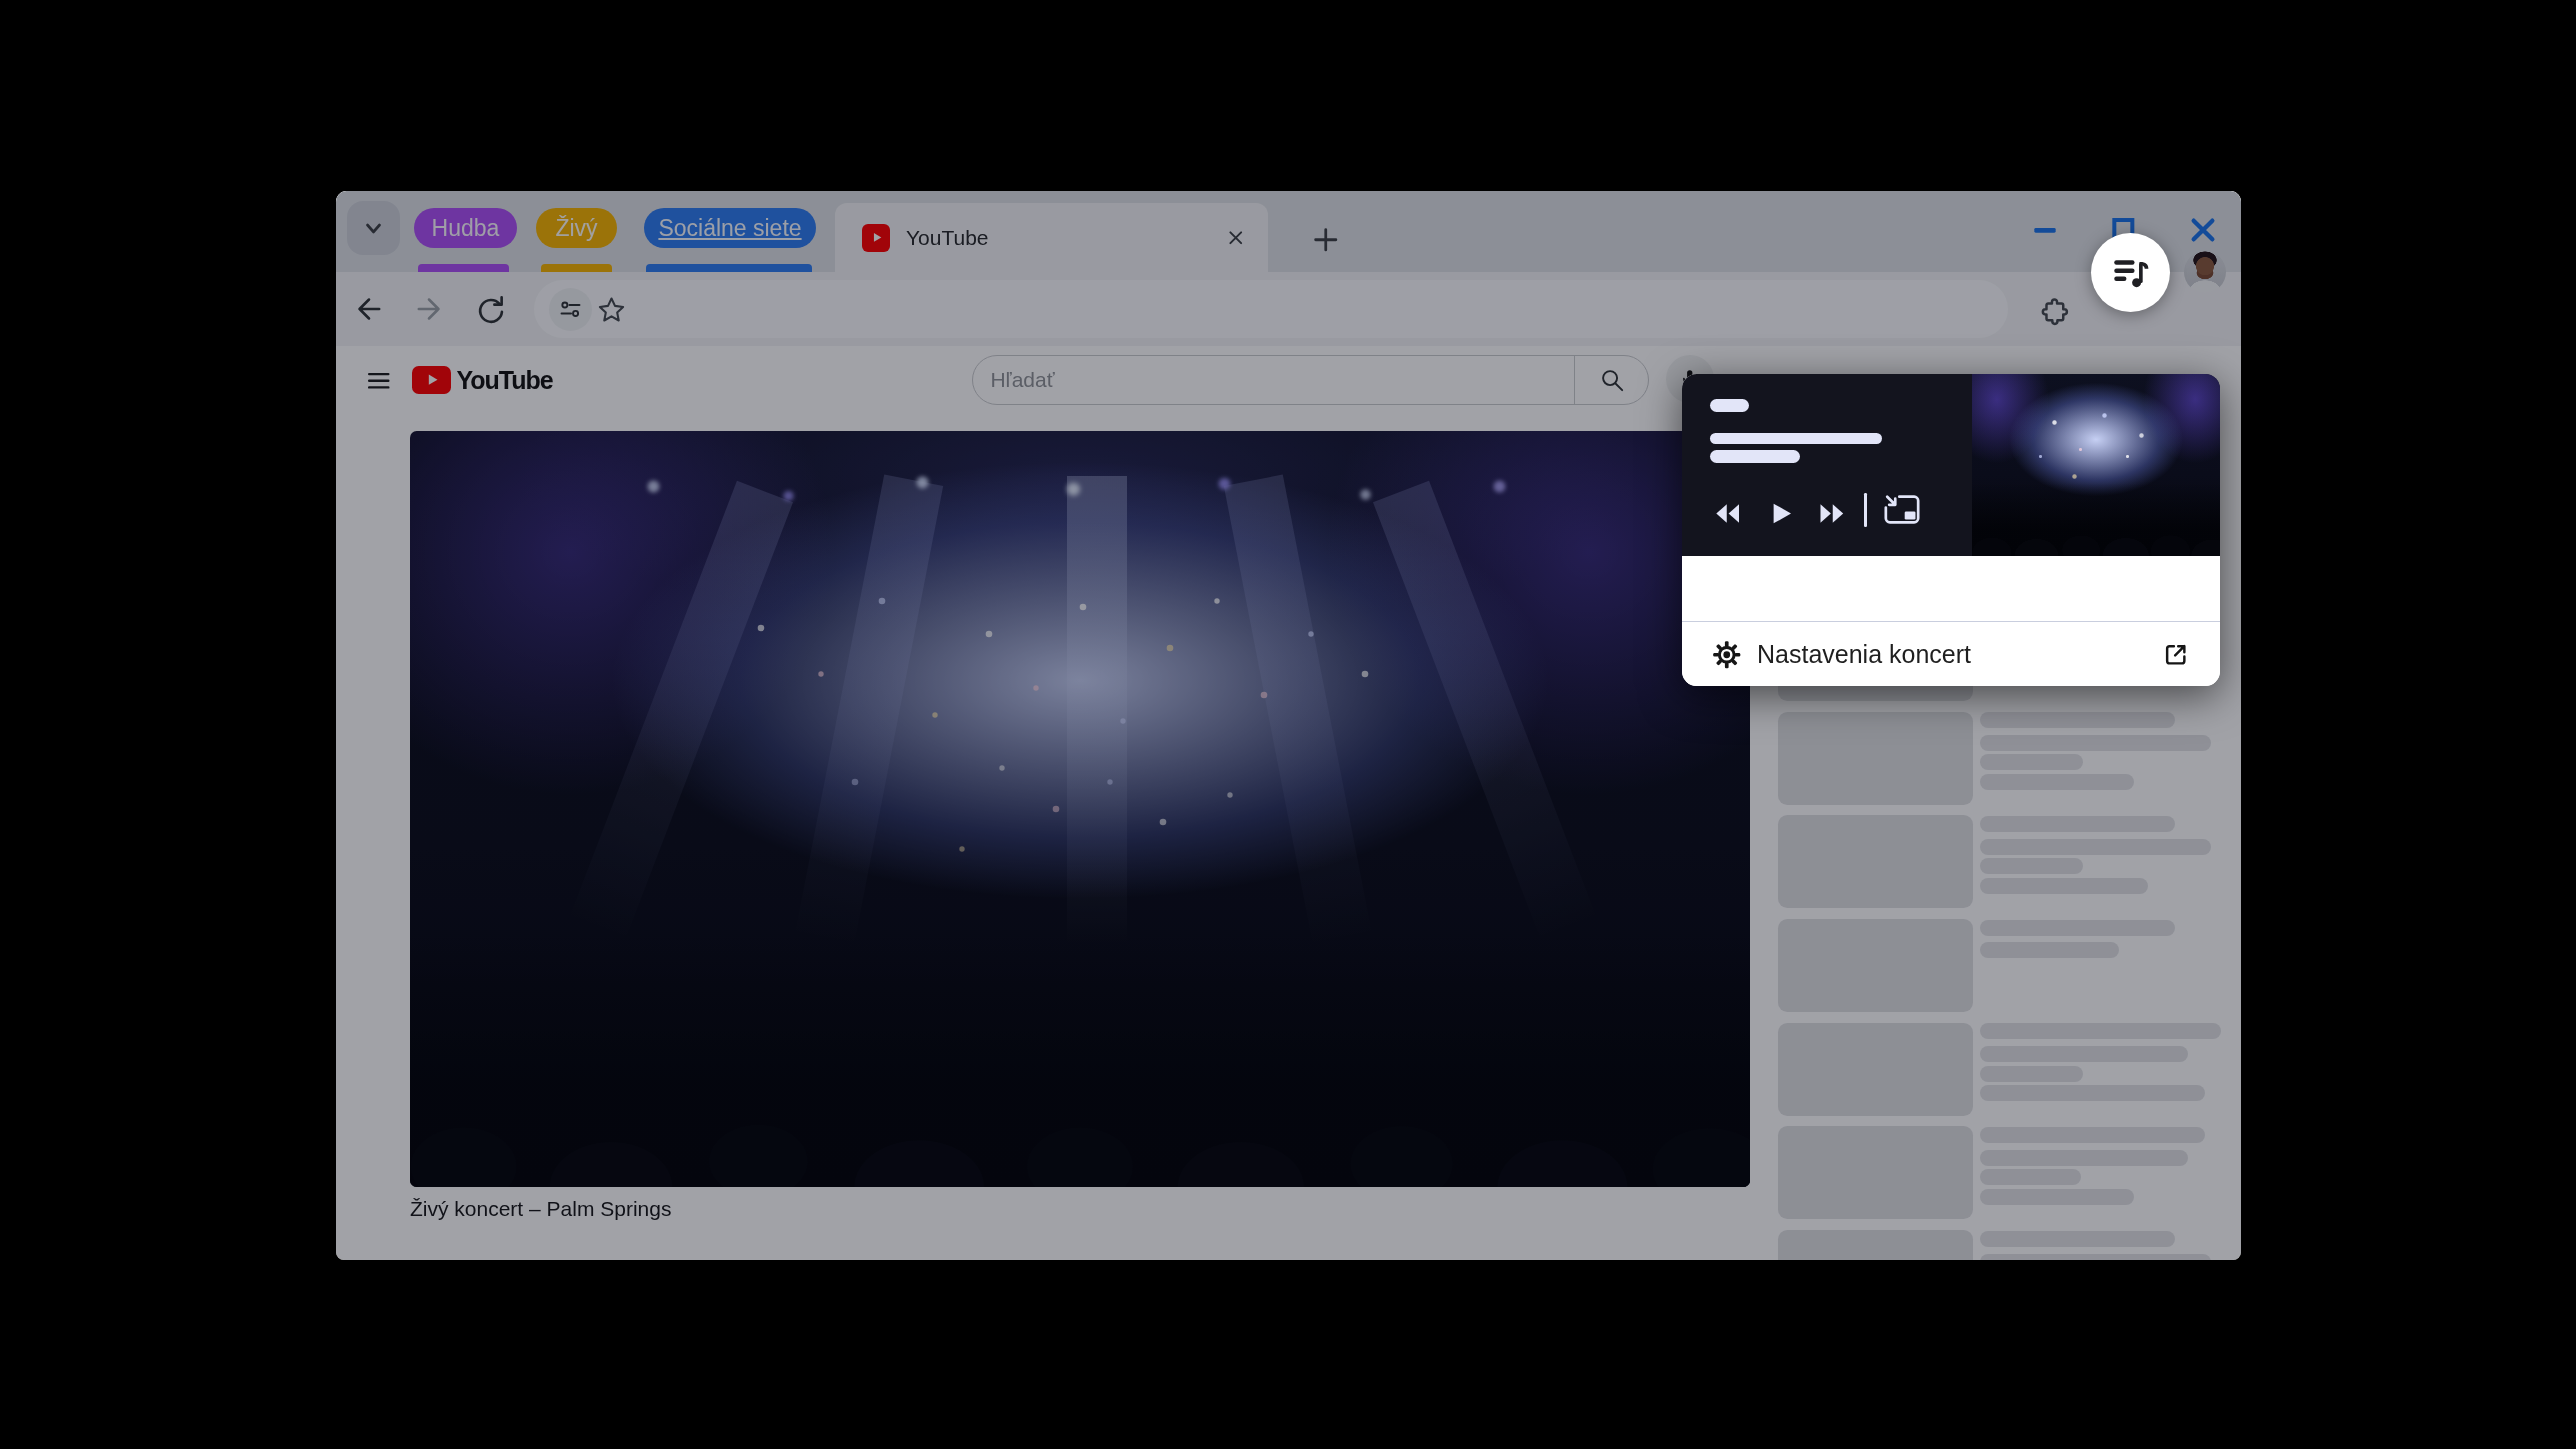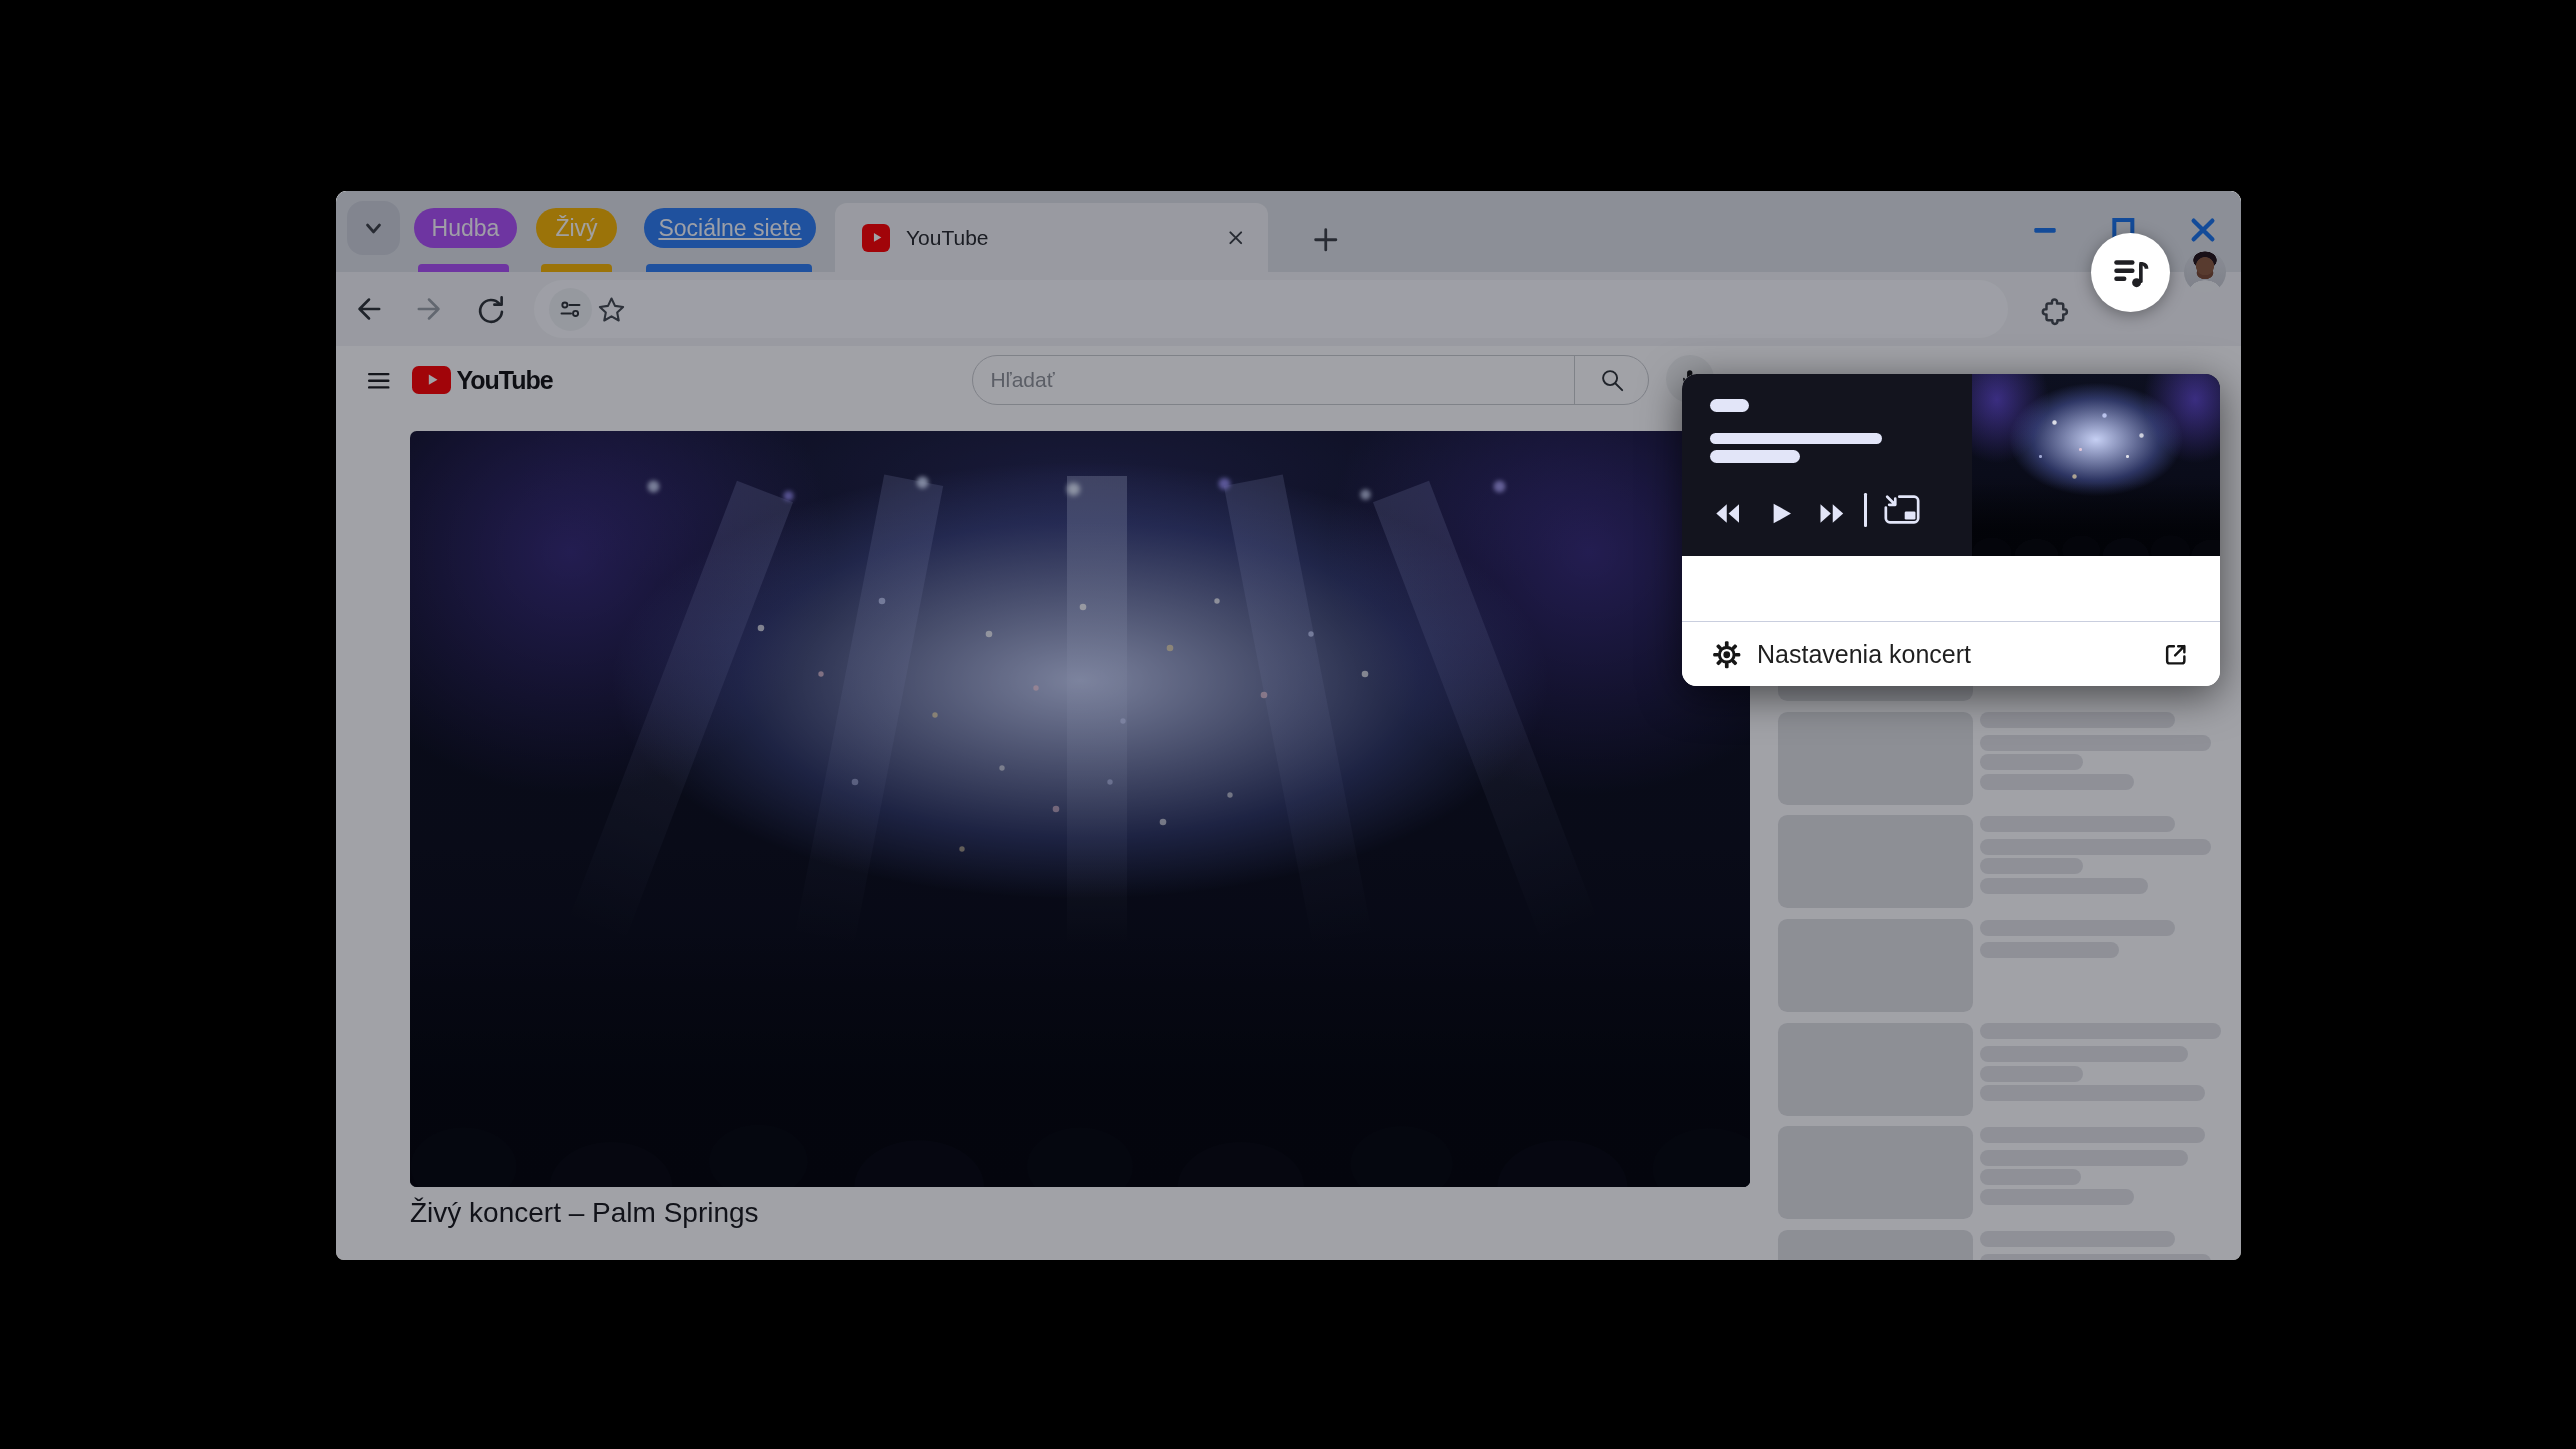--- a/index.html
+++ b/index.html
@@ -114,21 +114,21 @@
       radial-gradient(ellipse 87px 64px at 4% 92%, #04050b 60%, rgba(0,0,0,0) 61%),
       radial-gradient(ellipse 101px 74px at 15% 100%, #05060c 60%, rgba(0,0,0,0) 61%),
       radial-gradient(ellipse 81px 60px at 26% 90%, #04050b 60%, rgba(0,0,0,0) 61%),
       radial-gradient(ellipse 107px 77px at 38% 100%, #05060d 60%, rgba(0,0,0,0) 61%),
       radial-gradient(ellipse 87px 64px at 50% 92%, #04050b 60%, rgba(0,0,0,0) 61%),
       radial-gradient(ellipse 104px 74px at 62% 100%, #05060c 60%, rgba(0,0,0,0) 61%),
       radial-gradient(ellipse 84px 62px at 74% 91%, #04050b 60%, rgba(0,0,0,0) 61%),
       radial-gradient(ellipse 107px 77px at 86% 100%, #05060d 60%, rgba(0,0,0,0) 61%),
       radial-gradient(ellipse 94px 67px at 97% 93%, #04050b 60%, rgba(0,0,0,0) 61%),
       linear-gradient(rgba(2,3,8,0), rgba(2,3,8,.92) 60%, #020308); }
-  .video-title { position:absolute; left:74px; top:1006px; font-size:28px; font-weight:500; color:#17181a; }
+  .video-title { position:absolute; left:74px; top:1006px; font-size:21px; font-weight:500; color:#17181a; }
 
   
   .sidebar { position:absolute; left:1442px; top:417px; width:446px; }
   .sb-item { display:flex; margin-bottom:10.7px; }
   .sb-thumb { width:195px; height:93px; border-radius:9.4px; background:#dfe0e3; flex:0 0 auto; }
   .sb-lines { margin-left:6.7px; padding-top:0.7px; }
   .sb-line { height:16px; border-radius:8px; background:#e2e3e6; }
   .sb-line:nth-child(1){ margin-top:0; } .sb-line { margin-top:6.7px; }
   .sb-line:nth-child(3), .sb-line:nth-child(4){ margin-top:3.4px; }
 

